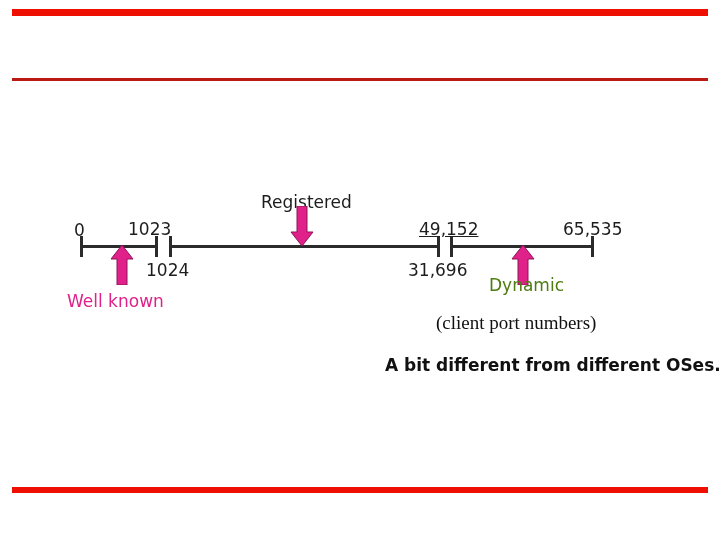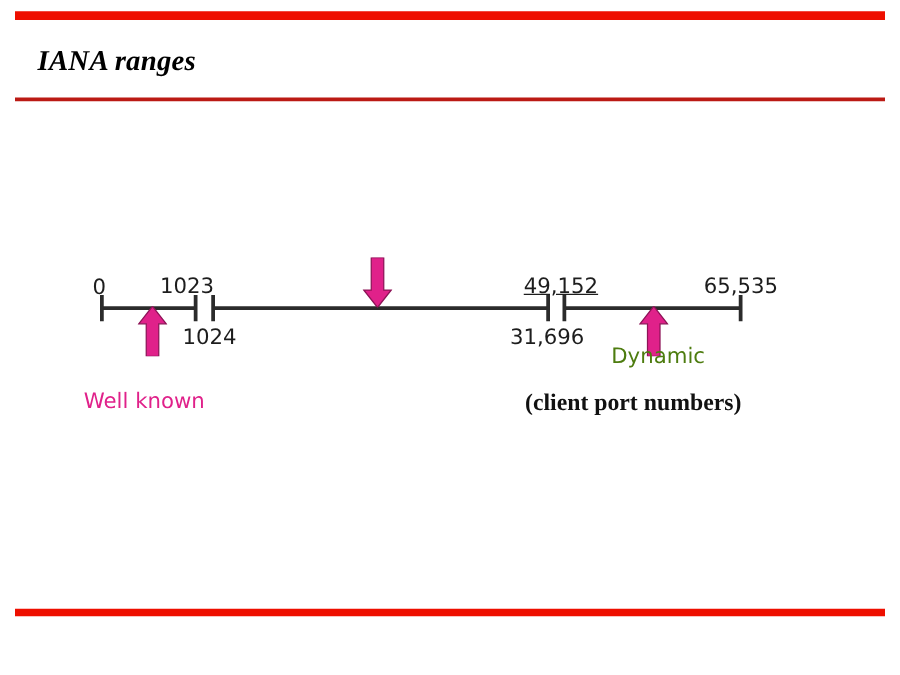--- a/index.html
+++ b/index.html
@@ -109,21 +109,20 @@
     position: absolute;
     font-family: "DejaVu Sans", "Liberation Sans", sans-serif;
     font-size: 17px;
     white-space: nowrap;
   }
   .callout-wellknown {
     left: 67px;
     top: 291px;
     color: #e0218a;
     font-weight: normal;
-    margin-top: 20px;
   }
   .callout-registered {
     left: 261px;
     top: 192px;
     color: #1d1d1d;
   }
   .callout-dynamic {
     left: 489px;
     top: 275px;
     color: #4d7c0f;
@@ -135,47 +134,45 @@
     width: 24px;
     height: 40px;
   }
   .arrow-up-wellknown  { left: 110px; top: 245px; }
   .arrow-down-reg      { left: 290px; top: 206px; }
   .arrow-up-dynamic    { left: 511px; top: 245px; }
 
   
   .sub-serif {
     position: absolute;
-    left: 420px;
+    left: 436px;
     top: 312px;
     font-family: "Liberation Serif", "DejaVu Serif", serif;
     font-size: 19px;
     color: #111111;
     white-space: nowrap;
-    font-weight: bold;
   }
   .note-sans {
     position: absolute;
     left: 385px;
     top: 355px;
     font-family: "DejaVu Sans", "Liberation Sans", sans-serif;
     font-weight: bold;
     font-size: 17px;
     color: #111111;
     white-space: nowrap;
   }
 </style>
 </head>
 <body>
 
 <div id="slide">
 
   <div class="rule-top"></div>
 
-  <div class="slide-title">IANA ranges</div>
 
   <div class="rule-title"></div>
 
   <div class="figure">
 
     <div class="axis-seg seg-a"></div>
     <div class="axis-seg seg-b"></div>
     <div class="axis-seg seg-c"></div>
 
     <div class="tick tick-0"></div>
@@ -192,32 +189,34 @@
     <div class="lbl lbl-49152">49,152</div>
     <div class="lbl lbl-65535">65,535</div>
 
     <div class="arrow arrow-up-wellknown">
       <svg width="24" height="40" viewBox="0 0 24 40" xmlns="http://www.w3.org/2000/svg">
         <polygon points="12,0 23,14 17,14 17,40 7,40 7,14 1,14" fill="#e0218a" stroke="#8d1457" stroke-width="1"></polygon>
       </svg>
     </div>
     <div class="callout callout-wellknown">Well known</div>
 
+    <div class="callout callout-registered">Registered</div>
     <div class="arrow arrow-down-reg">
       <svg width="24" height="40" viewBox="0 0 24 40" xmlns="http://www.w3.org/2000/svg">
         <polygon points="12,40 23,26 17,26 17,0 7,0 7,26 1,26" fill="#e0218a" stroke="#8d1457" stroke-width="1"></polygon>
       </svg>
     </div>
 
     <div class="arrow arrow-up-dynamic">
       <svg width="24" height="40" viewBox="0 0 24 40" xmlns="http://www.w3.org/2000/svg">
         <polygon points="12,0 23,14 17,14 17,40 7,40 7,14 1,14" fill="#e0218a" stroke="#8d1457" stroke-width="1"></polygon>
       </svg>
     </div>
     <div class="callout callout-dynamic">Dynamic</div>
   </div>
 
   <div class="sub-serif">(client port numbers)</div>
 
+  <div class="note-sans">A bit different from different OSes.</div>
 
   <div class="rule-bottom"></div>
 
 </div>
 
 </body></html>

